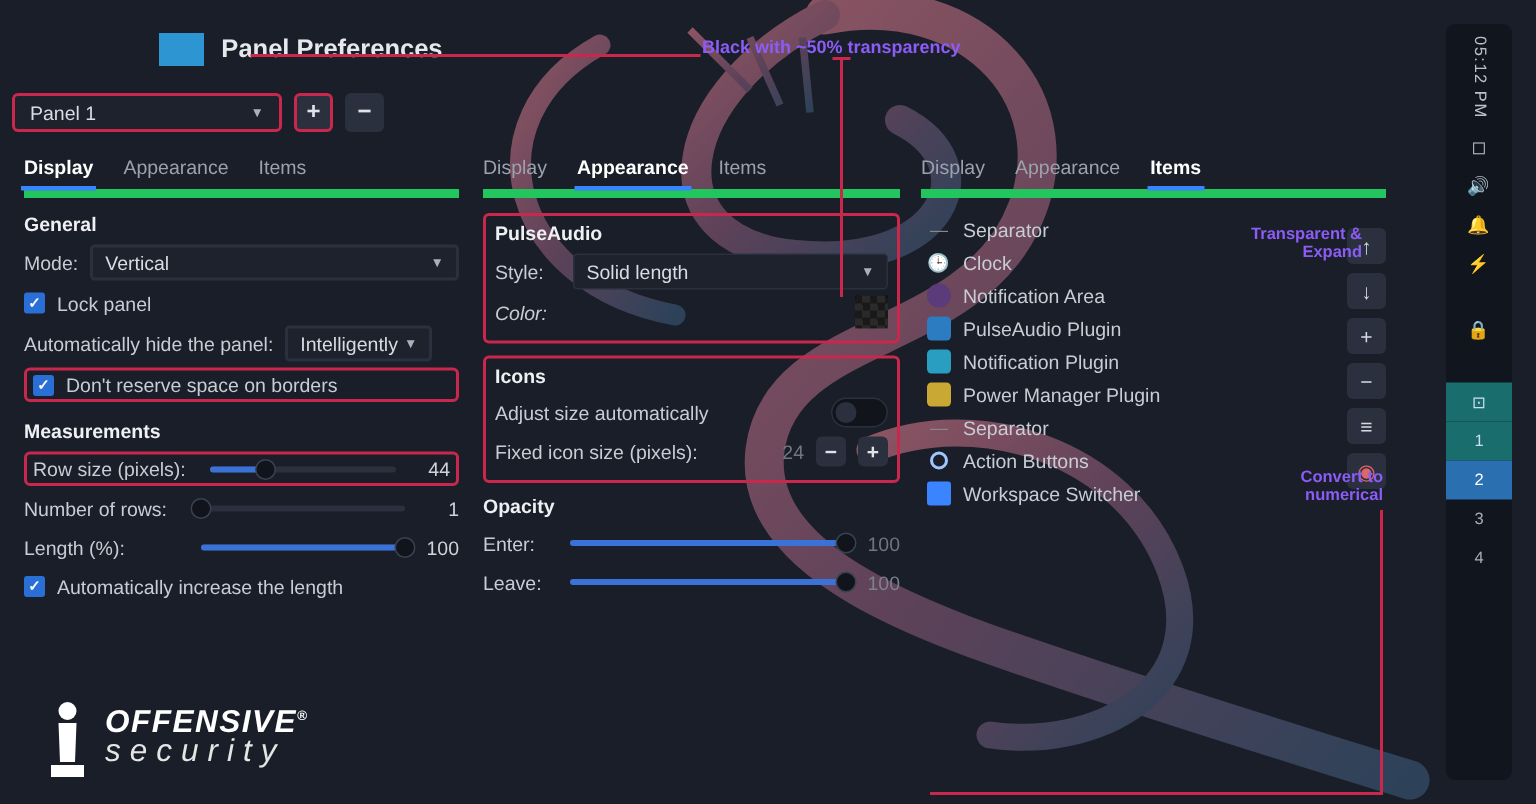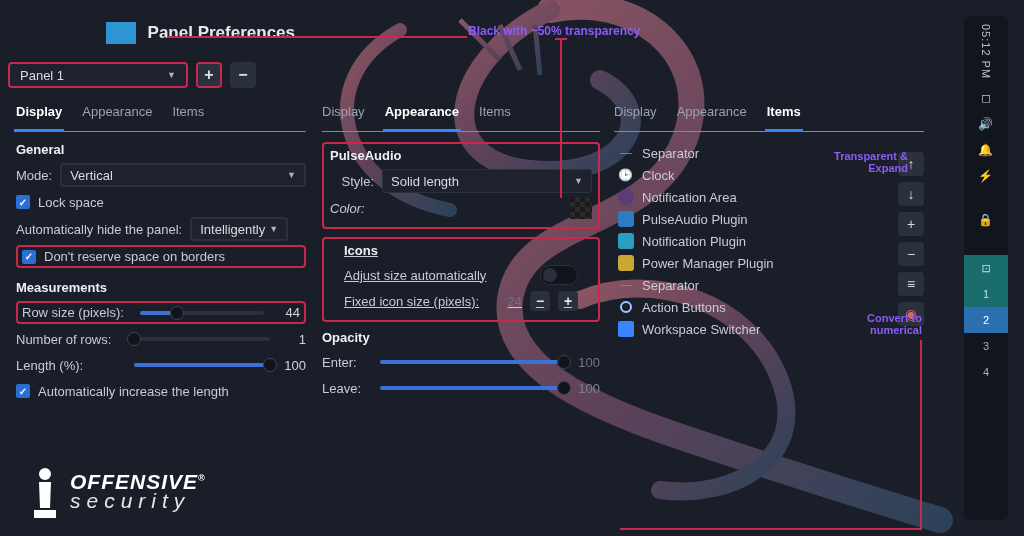--- a/index.html
+++ b/index.html
@@ -12,21 +12,21 @@
 .panel-select { position:absolute; top:62px; left:8px; display:flex; gap:8px; }
 .panel-select .combo { width:180px; height:26px; background:#1e222d; border:2px solid #c9284c; border-radius:4px; display:flex; align-items:center; padding:0 10px; color:#d9dce2; justify-content:space-between; }
 .square-btn { width:26px; height:26px; background:#2a303d; border-radius:4px; display:flex; align-items:center; justify-content:center; color:#e0e3e8; font-size:16px; font-weight:600; }
 .outline { border:2px solid #c9284c; border-radius:4px; }
 
 .column { position:absolute; top:104px; width:290px; }
 .col1 { left:16px; }
 .col2 { left:322px; width:278px; }
 .col3 { left:614px; width:310px; }
 
-.tabs { display:flex; gap:20px; border-bottom:1px solid #22c55e; margin-bottom:10px; height:28px; }
+.tabs { display:flex; gap:20px; border-bottom:6px solid #22c55e; margin-bottom:10px; height:28px; }
 .tab { color:#9ba2af; font-size:13px; padding-bottom:6px; position:relative; }
 .tab.active { color:#fff; font-weight:700; }
 .tab.active::after { content:""; position:absolute; left:-2px; right:-2px; bottom:-1px; height:3px; background:#3a84ff; }
 
 .sect-h { color:#eef0f4; font-weight:700; margin:8px 0 6px 0; }
 .row { display:flex; align-items:center; margin:4px 0; gap:8px; min-height:22px; }
 .label { color:#c8ccd4; }
 
 .combo2 { flex:1; height:24px; background:#1e222d; border:1px solid #2a303d; border-radius:3px; display:flex; align-items:center; padding:0 8px; justify-content:space-between; color:#d9dce2; }
 .chev { font-size:9px; color:#aab0bc; }
@@ -124,21 +124,21 @@
   <div class="sect-h">General</div>
   <div class="row">
     <span class="label">Mode:</span>
     <div class="combo2 outline" style="border-width:2px;">
       <span>Vertical</span>
       <span class="chev">▼</span>
     </div>
   </div>
   <div class="row">
     <span class="check">✓</span>
-    <span class="label">Lock space</span>
+    <span class="label">Lock panel</span>
   </div>
   <div class="row">
     <span class="label">Automatically hide the panel:</span>
     <div class="combo2 outline" style="flex:0 0 98px; border-width:2px;">
       <span>Intelligently</span>
       <span class="chev">▼</span>
     </div>
   </div>
   <div class="row outline" style="padding:2px 4px;">
     <span class="check">✓</span>
@@ -179,34 +179,34 @@
 <div class="column col2">
   <div class="tabs">
     <div class="tab">Display</div>
     <div class="tab active">Appearance</div>
     <div class="tab">Items</div>
   </div>
 
   <div class="outline" style="padding:4px 6px; margin-bottom:8px;">
     <div class="sect-h" style="margin-top:0;">PulseAudio</div>
     <div class="row">
-      <span class="label" style="width:44px;text-align:right;">Style:</span>
+      <span class="label" style="width:44px;">Style:</span>
       <div class="combo2">
         <span>Solid length</span>
         <span class="chev">▼</span>
       </div>
     </div>
     <div class="row">
       <span class="label" style="width:44px;font-style:italic;">Color:</span>
       <div style="flex:1;"></div>
       <div class="colorswatch"></div>
     </div>
   </div>
 
-  <div class="outline" style="padding:4px 20px; margin-bottom:8px;text-decoration:underline;">
+  <div class="outline" style="padding:4px 6px; margin-bottom:8px;">
     <div class="sect-h" style="margin-top:0;">Icons</div>
     <div class="row">
       <span class="label" style="flex:1;">Adjust size automatically</span>
       <div class="toggle">
           <div class="knob" style="left:2px;"></div>
         </div>
     </div>
     <div class="row">
       <span class="label" style="flex:1;">Fixed icon size (pixels):</span>
       <span style="color:#6e7684; width:22px; text-align:right;">24</span>

